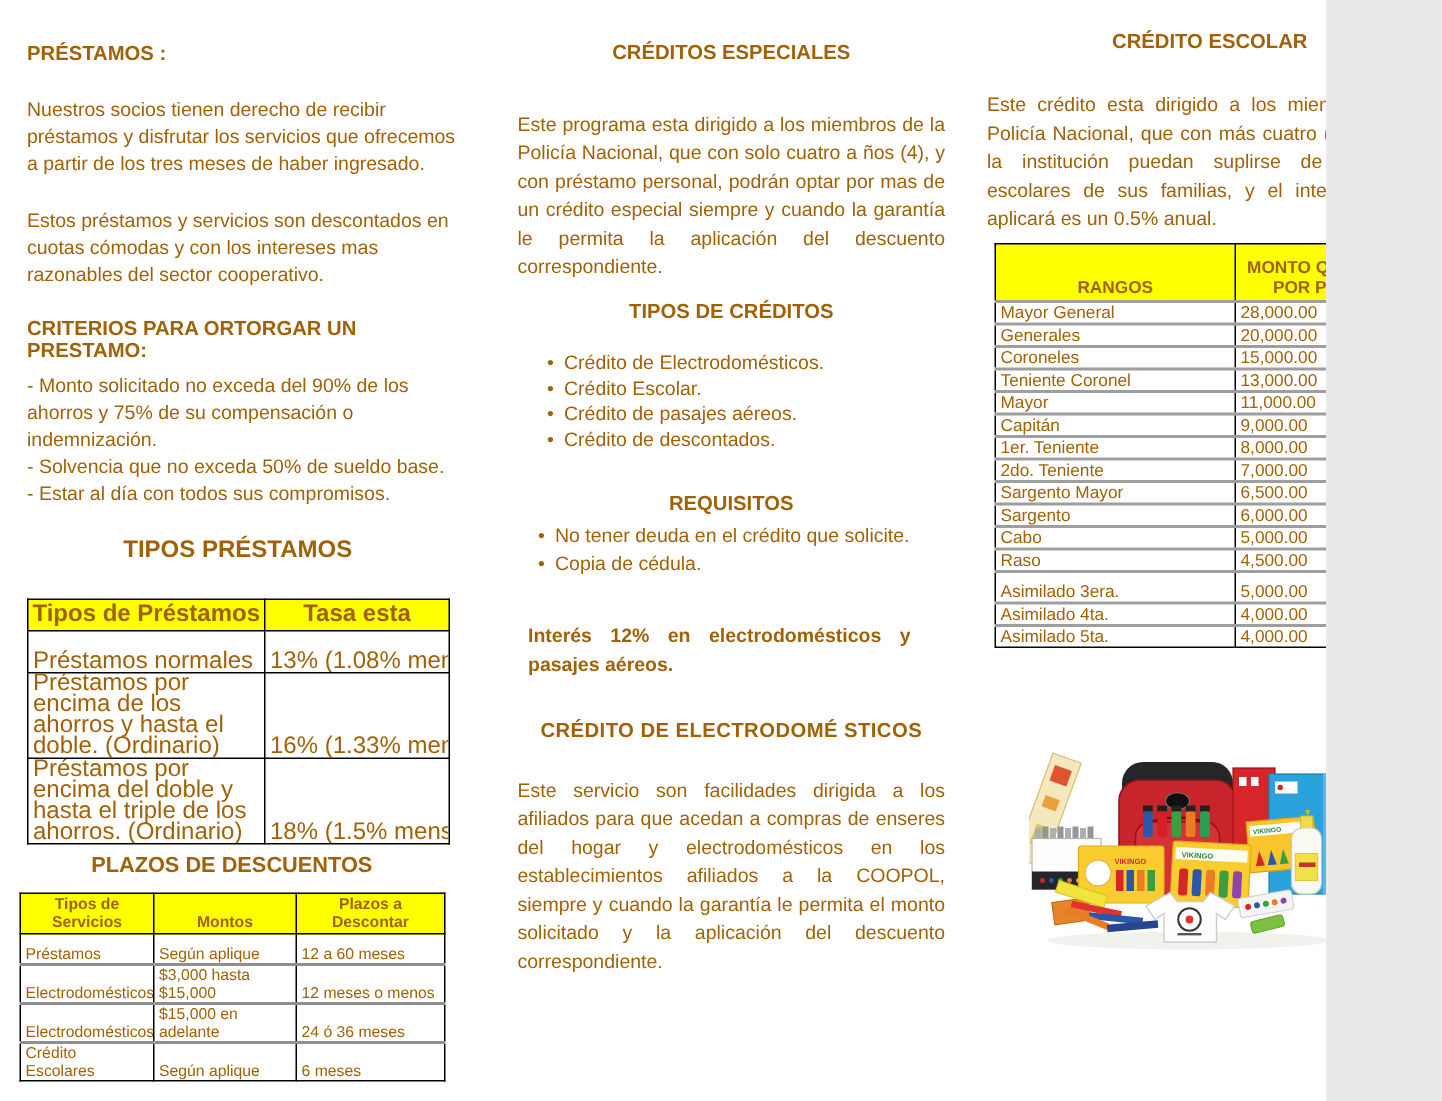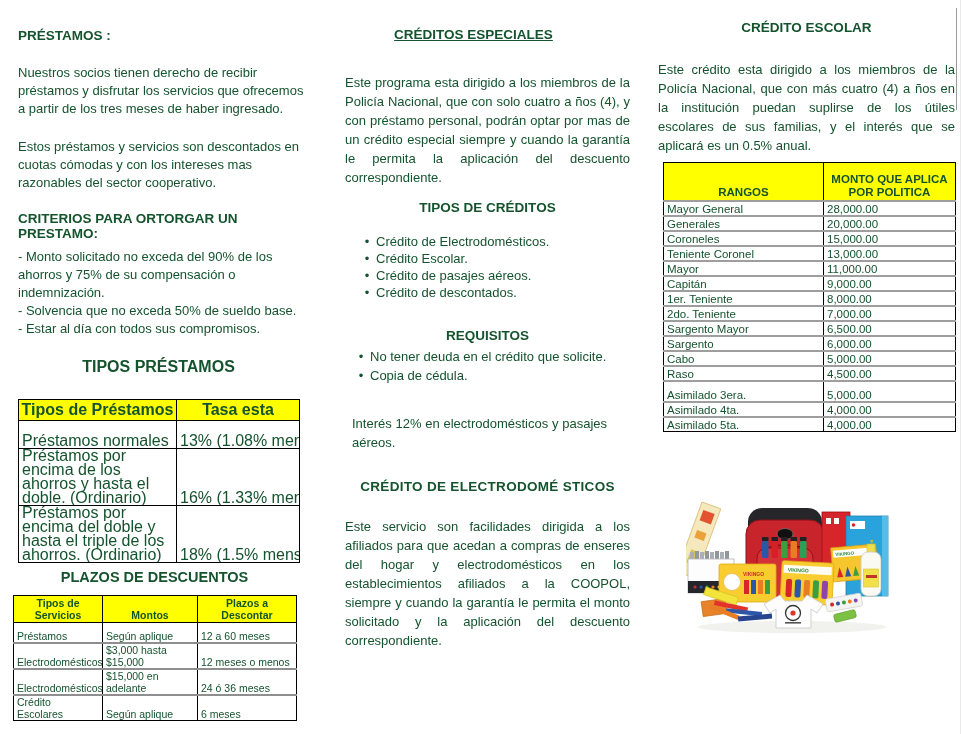--- a/index.html
+++ b/index.html
@@ -1,17 +1,17 @@
 <!DOCTYPE html>
 <html><head>
 <meta charset="utf-8">
 <style>
   html,body{margin:0;padding:0;background:#e9e9e9;}
-  .page{position:relative;width:960px;height:734px;background:#ffffff;
-        font-family:"Liberation Sans",sans-serif;color:#14532d;overflow:hidden;}
+  .page{position:relative;width:884px;height:734px;background:#ffffff;
+        font-family:"Liberation Sans",sans-serif;color:#a16207;overflow:hidden;}
   .abs{position:absolute;}
   p{margin:0;}
   .ctr{text-align:center;}
   .jus{text-align:justify;}
   .body-txt{font-size:13px;line-height:18px;}
   .body-txt2{font-size:13px;line-height:19px;}
   .h1{font-size:13.5px;font-weight:bold;}
   .h-big{font-size:16px;font-weight:bold;}
   .h-mid{font-size:14.5px;font-weight:bold;}
 
@@ -122,21 +122,21 @@
         <td>24 ó 36  meses</td>
       </tr>
       <tr style="height:20px;">
         <td>Crédito Escolares</td>
         <td>Según aplique</td>
         <td>6 meses</td>
       </tr>
     </tbody>
   </table>
 
-  <div class="abs h1 ctr" style="left:331px;top:27px;width:285px;text-decoration:underline;">CRÉDITOS ESPECIALES</div>
+  <div class="abs h1 ctr" style="left:345px;top:27px;width:285px;">CRÉDITOS ESPECIALES</div>
 
   <p class="abs body-txt2 jus" style="left:345px;top:73px;width:285px;">Este programa esta dirigido a los miembros de la Policía Nacional, que con solo cuatro a ños (4), y con préstamo personal, podrán optar por mas de un crédito especial siempre y cuando la garantía le permita la aplicación del descuento correspondiente.</p>
 
   <div class="abs h1 ctr" style="left:345px;top:200px;width:285px;">TIPOS DE CRÉDITOS</div>
 
   <div class="abs" style="left:358px;top:233px;width:272px;">
     <div class="bul-item">
       <span class="dot">•</span>
       <span>Crédito de Electrodomésticos.</span>
     </div>
@@ -160,21 +160,21 @@
     <div class="bul-item sp">
       <span class="dot">•</span>
       <span class="jus" style="flex:1;">No tener deuda en el crédito que solicite.</span>
     </div>
     <div class="bul-item sp">
       <span class="dot">•</span>
       <span>Copia de cédula.</span>
     </div>
   </div>
 
-  <p class="abs body-txt2 jus" style="left:352px;top:414px;width:255px;">Interés 12% en electrodomésticos y pasajes aéreos.</p>
+  <p class="abs body-txt2 jus" style="left:352px;top:414px;width:255px;font-weight:bold;">Interés 12% en electrodomésticos y pasajes aéreos.</p>
 
   <div class="abs h1 ctr" style="left:345px;top:479px;width:285px;letter-spacing:0.3px;">CRÉDITO DE ELECTRODOMÉ STICOS</div>
 
   <p class="abs body-txt2 jus" style="left:345px;top:517px;width:285px;">Este servicio son facilidades dirigida a los afiliados para que acedan a compras de enseres del hogar y electrodomésticos en los establecimientos afiliados a la COOPOL, siempre y cuando la garantía le permita el monto solicitado y la aplicación del descuento correspondiente.</p>
 
   <div class="abs h1 ctr" style="left:658px;top:20px;width:297px;">CRÉDITO ESCOLAR</div>
 
   <p class="abs body-txt2 jus" style="left:658px;top:60px;width:297px;">Este crédito esta dirigido a los miembros de la Policía Nacional, que con más cuatro (4) a ños en la institución puedan suplirse de los útiles escolares de sus familias, y el interés que se aplicará es un 0.5% anual.</p>
 
   <table class="abs t3" style="left:663px;top:162px;width:292px;">

